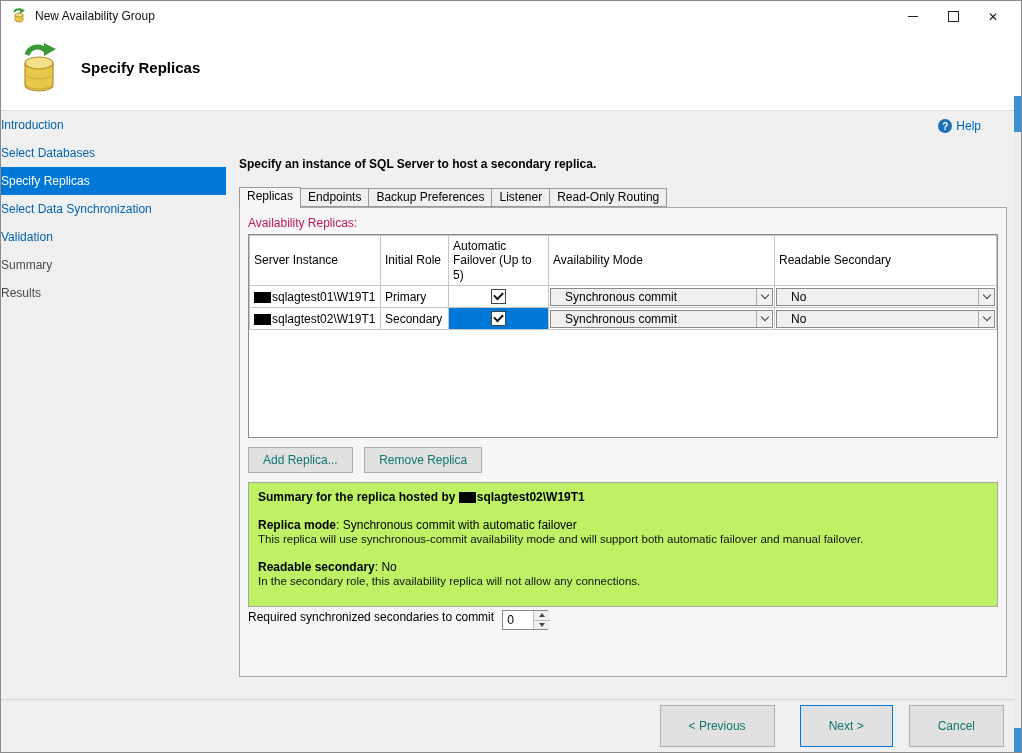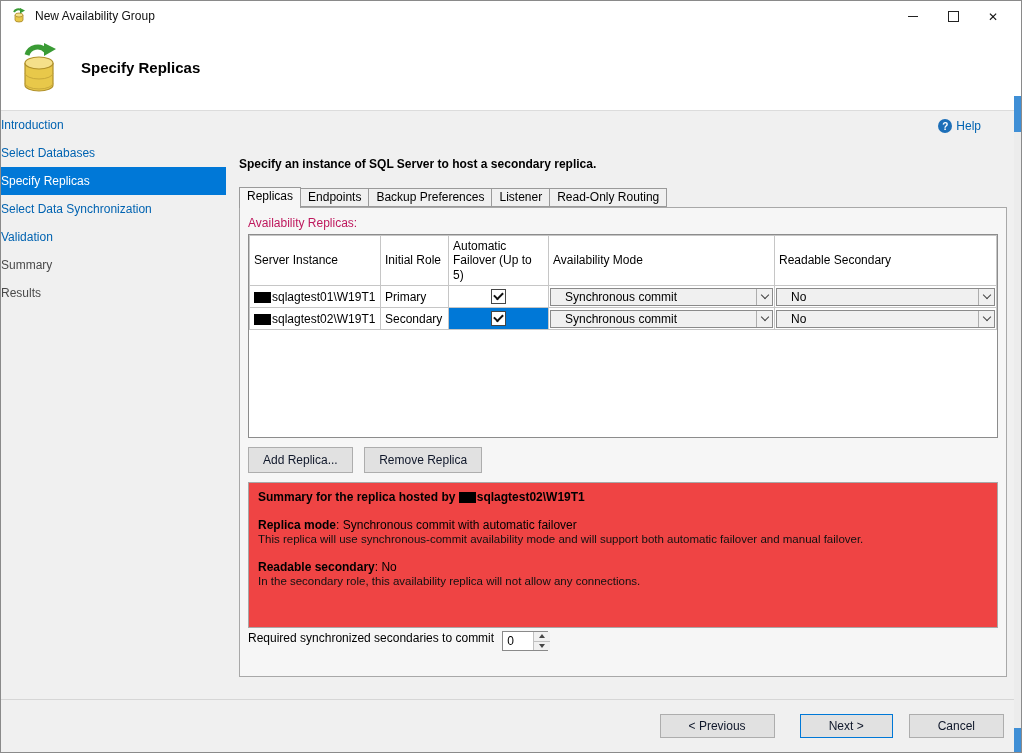--- a/index.html
+++ b/index.html
@@ -55,41 +55,41 @@
   .cb{width:13px;height:13px;background:#fff;border:1px solid #454545;display:inline-block;position:relative;vertical-align:middle;box-sizing:content-box}
   .cb.checked::after{content:"";position:absolute;left:2px;top:2px;width:7px;height:4px;border-left:2px solid #111;border-bottom:2px solid #111;transform:rotate(-45deg)}
 
   .combo{display:flex;align-items:center;justify-content:space-between;height:18px;border:1px solid #8a8a8a;background:#f0f0f0;padding-left:14px;font-size:12px;box-sizing:border-box;cursor:default}
   .combo-arrow{width:15px;align-self:stretch;border-left:1px solid #adadad;display:flex;align-items:center;justify-content:center;flex:0 0 auto}
   .combo-arrow::after{content:"";width:5px;height:5px;border:solid #444;border-width:0 1px 1px 0;transform:rotate(45deg);margin-top:-3px}
 
   .redact{display:inline-block;width:17px;height:11px;background:#000;margin-right:1px;vertical-align:middle}
 
   .row-btns{margin-top:9px}
-  .btn{display:inline-flex;align-items:center;justify-content:center;background:#e1e1e1;border:1px solid #adadad;font-size:12px;color:#0f172a;height:26px;padding:0 14px;box-sizing:border-box;cursor:default;font-family:"Liberation Sans",sans-serif}
+  .btn{display:inline-flex;align-items:center;justify-content:center;background:#e1e1e1;border:1px solid #adadad;font-size:12px;color:#0f766e;height:26px;padding:0 14px;box-sizing:border-box;cursor:default;font-family:"Liberation Sans",sans-serif}
   .btn + .btn{margin-left:7px}
 
-  .sumbox{margin-top:9px;height:146px;border:1px solid #a8a8a8;background:#ef4444;padding:7px 9px;box-sizing:border-box;overflow:hidden;font-size:12px;color:#000}
+  .sumbox{margin-top:9px;height:125px;border:1px solid #a8a8a8;background:#bef264;padding:7px 9px;box-sizing:border-box;overflow:hidden;font-size:12px;color:#000}
   .sum-title{font-weight:bold;font-size:12px}
   .sum-line{margin-top:14px;font-size:12px}
   .b{font-weight:bold}
   .sum-desc{font-size:11.5px;line-height:1.25;color:#111}
 
   .req-line{margin-top:3px;display:flex;align-items:flex-start;font-size:12px;color:#000}
   .spin{display:flex;align-items:stretch;border:1px solid #8a8a8a;background:#fff;width:46px;height:20px;margin-left:8px;box-sizing:border-box}
   .spin input{width:26px;border:none;outline:none;font-size:12px;font-family:"Liberation Sans",sans-serif;padding:0 0 0 4px;background:#fff}
   .spin-btns{display:flex;flex-direction:column;width:16px;border-left:1px solid #c0c0c0;flex:0 0 auto}
   .spin-btn{flex:1;display:flex;align-items:center;justify-content:center;background:#f0f0f0}
   .spin-btn.up{border-bottom:1px solid #c0c0c0}
   .spin-btn.up::after{content:"";border-left:3px solid transparent;border-right:3px solid transparent;border-bottom:4px solid #444}
   .spin-btn.down::after{content:"";border-left:3px solid transparent;border-right:3px solid transparent;border-top:4px solid #444}
 
   
   .footer{position:absolute;left:0;right:0;bottom:0;height:53px;background:#f0f0f0;border-top:1px solid #d6d6d6;display:flex;align-items:center;justify-content:flex-end;padding-right:17px;box-sizing:border-box}
-  .fbtn{height:24px;padding:0 28px;min-width:68px}
+  .fbtn{height:42px;padding:0 28px;min-width:68px}
   .fbtn.prev{margin-right:18px}
   .fbtn.next{margin-right:9px;border:1px solid #0078d7;min-width:84px}
   .fbtn.cancel{min-width:85px}
 
   
   .edge{position:absolute;top:95px;right:0;width:7px;bottom:0;background:#ececec}
   .edge .blue-top{position:absolute;top:0;right:0;width:7px;height:36px;background:#3f8fd6}
   .edge .blue-bottom{position:absolute;bottom:0;right:0;width:7px;height:24px;background:#3f8fd6}
 </style>
 </head>

